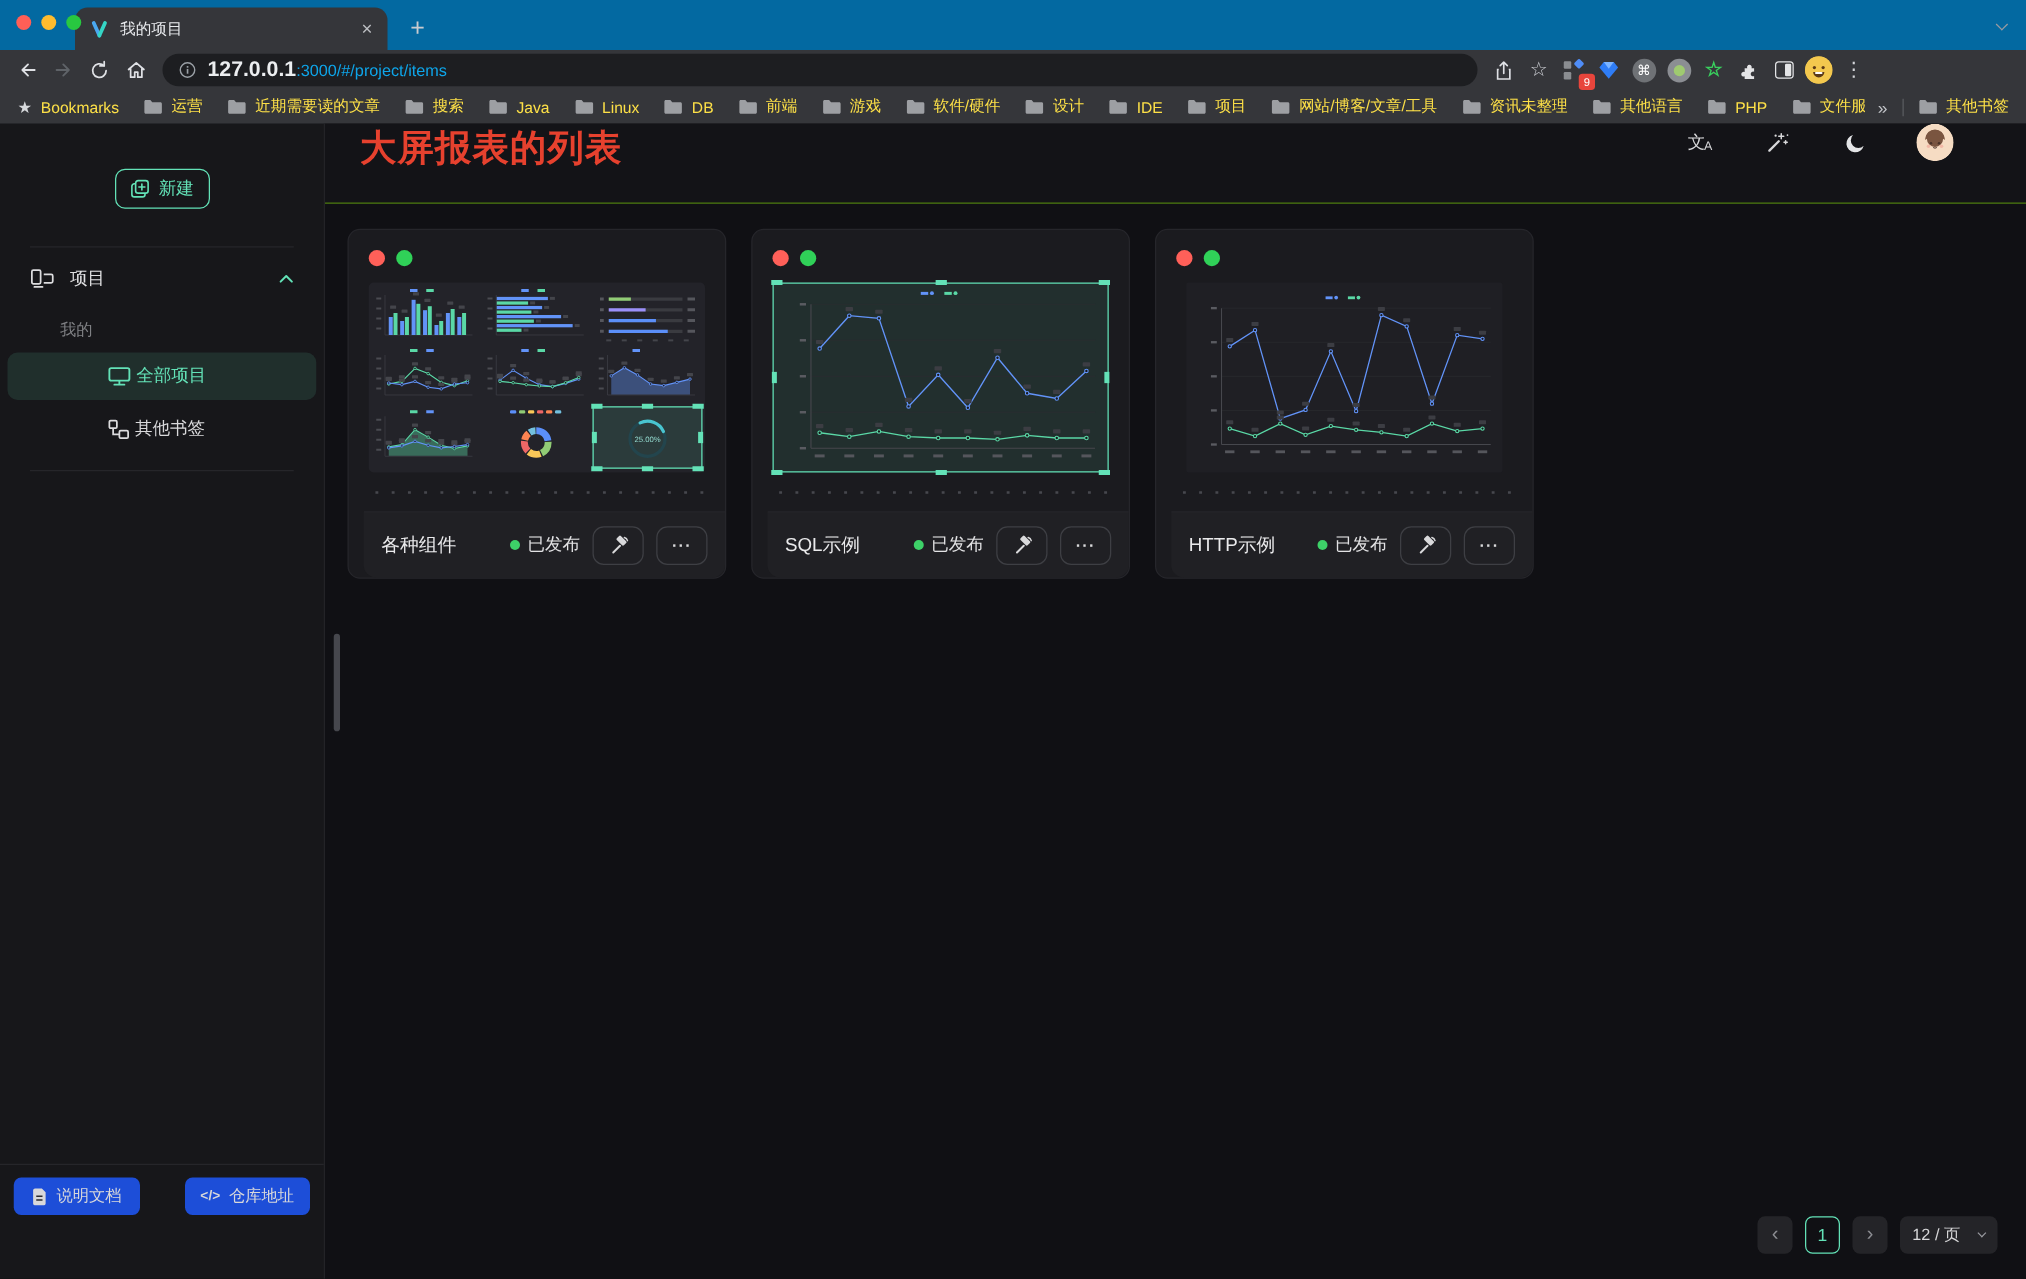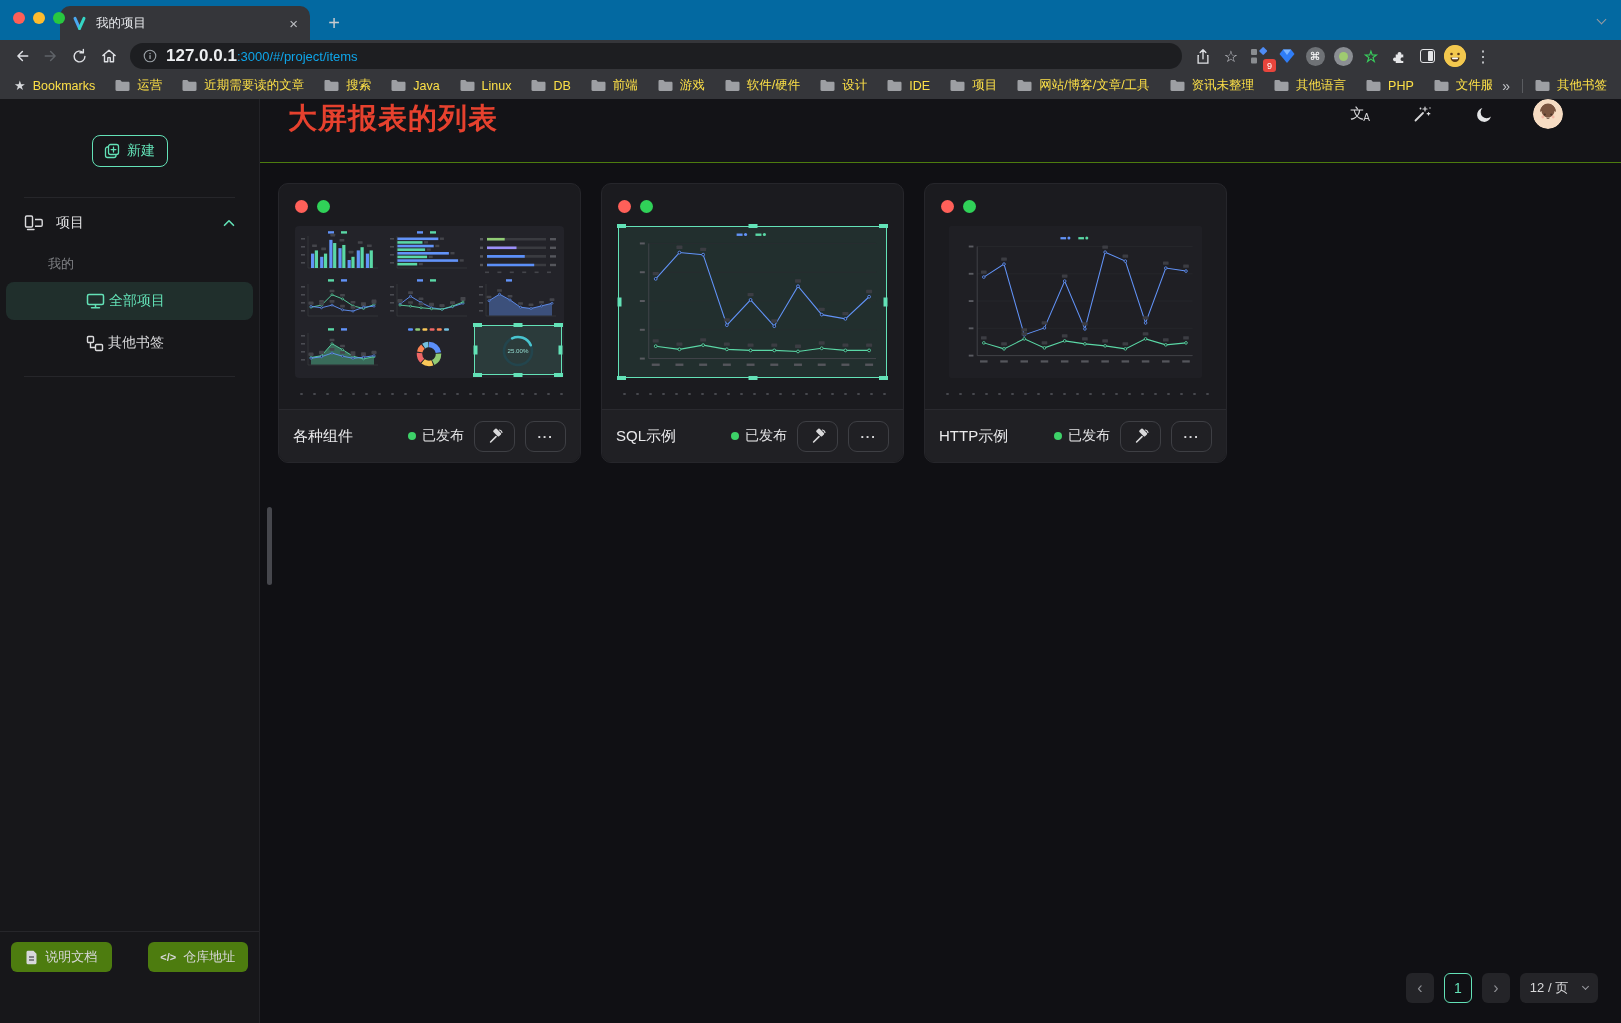--- a/index.html
+++ b/index.html
@@ -47,21 +47,21 @@
   .app{display:flex;height:924px}
   .sidebar{width:260px;background:#17171a;border-right:1px solid #232327;position:relative;flex-shrink:0}
   .newbtn{margin:36px auto 0;width:76px;height:32px;border:1px solid #63e2b7;border-radius:8px;background:transparent;color:#63e2b7;font-size:14px;display:flex;align-items:center;justify-content:center;gap:7px;cursor:pointer}
   .sdiv{height:1px;background:#26262a;margin:30px 24px 0}
   .srow{display:flex;align-items:center;gap:12px;padding:0 24px;height:38px;margin-top:6px;color:#e0e0e2;font-size:14px;cursor:pointer}
   .srow .spacer{flex:1}
   .sgroup{padding:0 24px 0 48px;height:28px;display:flex;align-items:center;color:#7f8084;font-size:13px;margin-top:8px}
   .sitem{display:flex;align-items:center;gap:4px;height:38px;margin:4px 6px 0;border-radius:8px;padding-left:80px;color:#d9d9db;font-size:14px;cursor:pointer}
   .sitem.active{background:rgba(99,226,183,.12);color:#63e2b7}
   .sfoot{position:absolute;left:0;right:0;bottom:0;height:92px;border-top:1px solid #26262a;display:flex;gap:36px;padding:10px 11px 0}
-  .sfbtn{flex:1;max-width:104px;height:30px;background:#4d7c0f;border:none;border-radius:6px;color:#d8d8da;font-size:13px;display:flex;align-items:center;justify-content:center;gap:7px;cursor:pointer}
+  .sfbtn{flex:1;max-width:104px;height:30px;background:#1d4ed8;border:none;border-radius:6px;color:#d8d8da;font-size:13px;display:flex;align-items:center;justify-content:center;gap:7px;cursor:pointer}
 
   .main{flex:1;position:relative;background:#101014}
   .mheader{height:64px;background:#131317;border-bottom:1px solid #4d7c0f;display:flex;align-items:flex-start;padding-left:28px}
   .mtitle{font-size:29px;color:#e6412e;letter-spacing:1px}
   .hicons{margin-left:auto;display:flex;align-items:center;gap:36px;padding-right:58px}
   .hicon{width:26px;height:26px;display:flex;align-items:center;justify-content:center;cursor:pointer}
   .tr-a{font-size:14px;color:#d9d9db}
   .tr-b{font-size:10px;color:#d9d9db;margin-left:-1px;margin-top:7px}
   .app-avatar{width:30px;height:30px;border-radius:50%;overflow:hidden;cursor:pointer}
 
@@ -76,21 +76,21 @@
   .mini{position:relative;display:flex;align-items:center;justify-content:center}
   .mini.sel{border:1px solid #63e2b7;background:rgba(99,226,183,.13)}
   .chartbox{position:absolute;top:0;bottom:0;left:8px;right:8px;background:#1f1f24;border-radius:2px}
   .chartbox.sel{left:0;right:0;border:1px solid #63e2b7;background:rgba(99,226,183,.10)}
   .chartbox svg{width:100%;height:100%;display:block}
   .hd{position:absolute;width:9px;height:4px;background:#63e2b7;z-index:3}
   .hd-nw{left:-2px;top:-3px}.hd-ne{right:-2px;top:-3px}.hd-se{right:-2px;bottom:-3px}.hd-sw{left:-2px;bottom:-3px}
   .hd-n{left:50%;top:-3px;transform:translateX(-50%)}.hd-s{left:50%;bottom:-3px;transform:translateX(-50%)}
   .hd-e{right:-4px;top:50%;transform:translateY(-50%) rotate(90deg)}.hd-w{left:-4px;top:50%;transform:translateY(-50%) rotate(90deg)}
   .dotline{height:2px;margin-top:15px;background-image:radial-gradient(circle,#47484e 1px,transparent 1.4px);background-size:13px 2px;background-repeat:repeat-x}
-  .cardfoot{position:absolute;left:0;right:0;bottom:0;height:53px;background:#202024;border-top:1px solid #2a2a2f;border-radius:0 0 10px 10px;display:flex;align-items:center;gap:10px;padding:0 14px}
+  .cardfoot{position:absolute;left:12px;right:0;bottom:0;height:53px;background:#202024;border-top:1px solid #2a2a2f;border-radius:0 0 10px 10px;display:flex;align-items:center;gap:10px;padding:0 14px}
   .ctitle{flex:1;font-size:15px;color:#eaeaec}
   .status{display:flex;align-items:center;gap:6px;font-size:14px;color:#e2e2e4}
   .sdot{width:8px;height:8px;border-radius:50%;background:#3dd168}
   .cbtn{width:41px;height:31px;border:1px solid #3e3f44;background:transparent;border-radius:9px;display:flex;align-items:center;justify-content:center;color:#d9d9db;cursor:pointer}
   .dots3{font-size:13px;letter-spacing:1px;color:#d9d9db;font-weight:700}
 
   .scrollthumb{position:absolute;left:7px;top:408px;width:5px;height:78px;border-radius:3px;background:#46474d}
 
   .pagination{position:absolute;right:23px;bottom:20px;display:flex;align-items:center;gap:10px}
   .pbtn{min-width:28px;height:30px;background:#242428;border:none;border-radius:6px;display:flex;align-items:center;justify-content:center;color:#8c8d92;font-size:16px;cursor:pointer}

